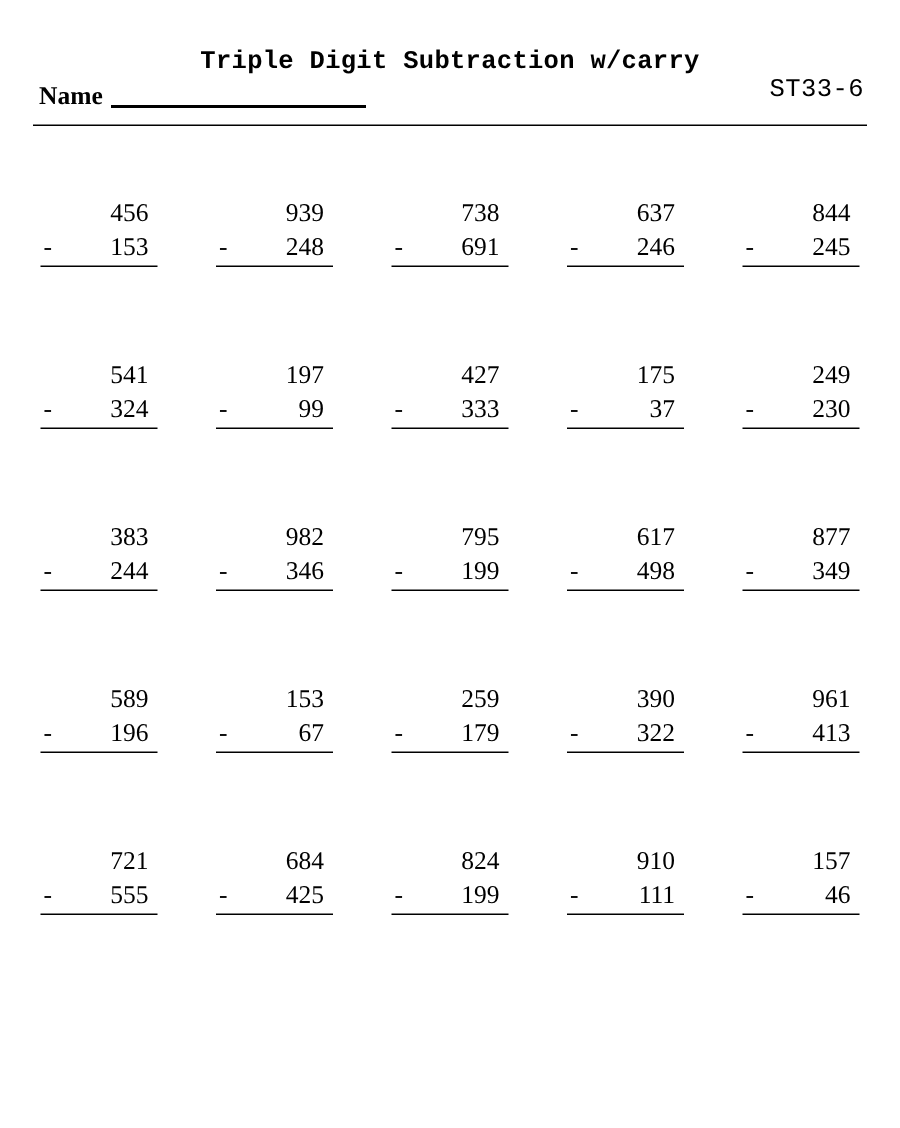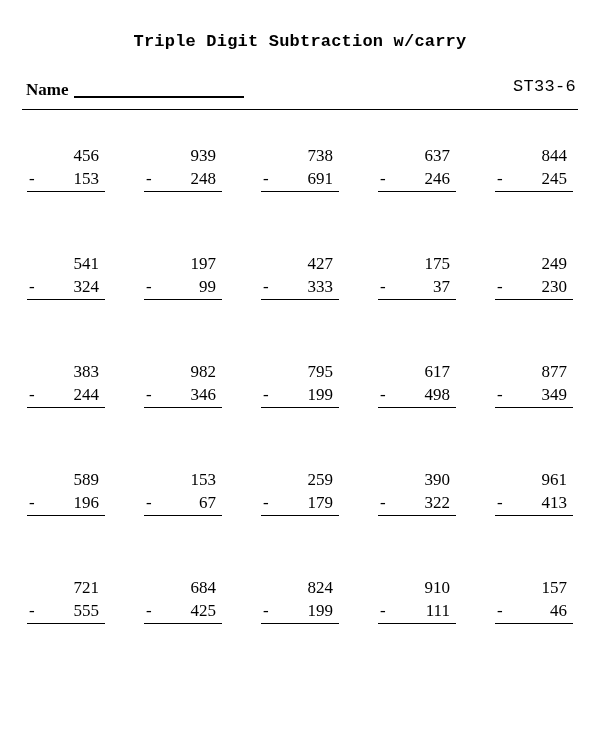--- a/index.html
+++ b/index.html
@@ -24,21 +24,20 @@
   }
   .title {
     text-align: center;
     font-family: Liberation Mono, monospace;
     font-weight: bold;
     font-size: 17px;
     letter-spacing: 0.2px;
     margin-top: 32px;
   }
   .name-row {
-    margin-top: 26px;
     padding: 0 24px 0 26px;
     display: flex;
     align-items: flex-end;
     justify-content: space-between;
   }
   .name-left {
     display: flex;
     align-items: flex-end;
   }
   .name-label {
@@ -75,21 +74,21 @@
     height: 108px;
     align-items: flex-start;
   }
   .prob {
     width: 96px;
     padding-top: 30px;
     box-sizing: border-box;
   }
   .prob-inner {
     width: 78px;
-    margin: 0 auto;
+    margin: 12px auto;
   }
   .top-num {
     text-align: right;
     font-family: "Liberation Serif", serif;
     font-size: 17px;
     line-height: 20px;
     padding-right: 6px;
   }
   .bot-line {
     display: flex;

